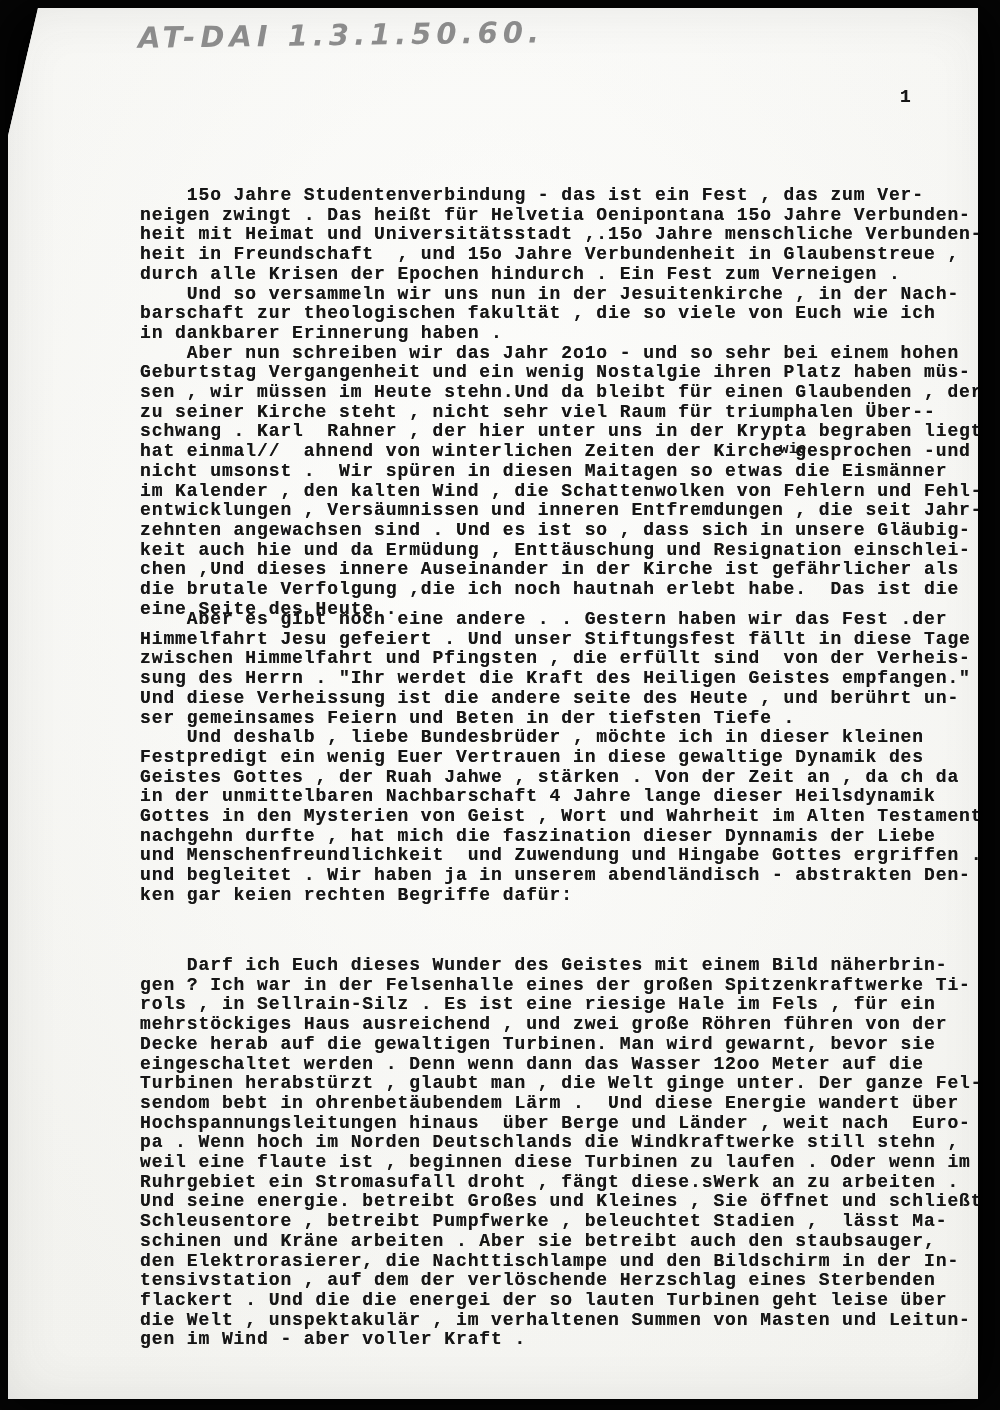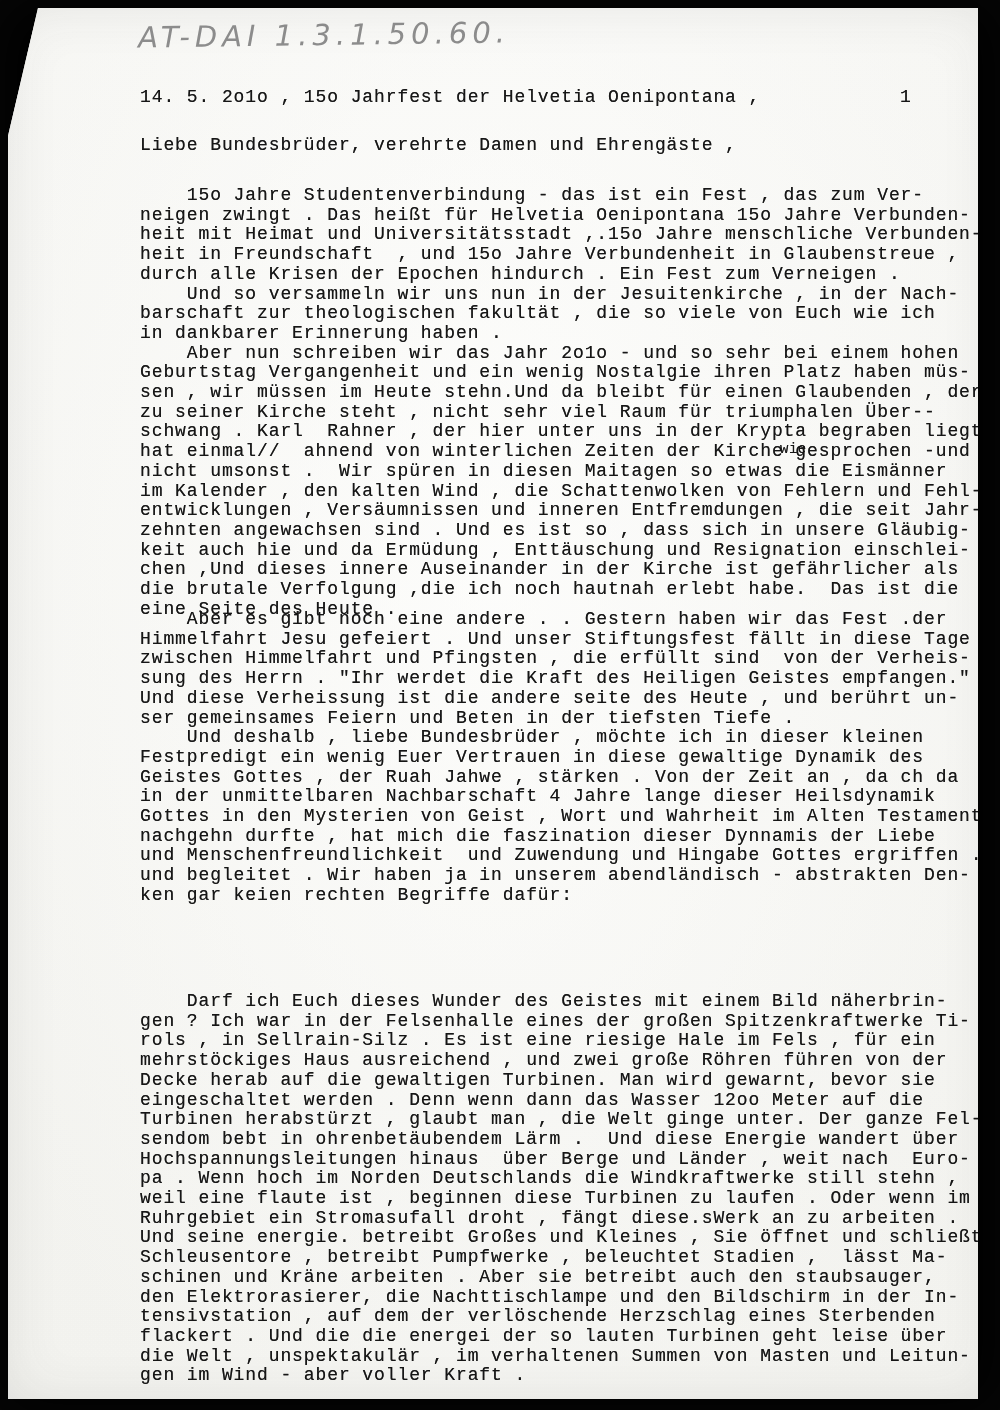--- a/index.html
+++ b/index.html
@@ -7,20 +7,21 @@
     padding: 0;
     background: #000;
   }
   .scan {
     position: relative;
     width: 1000px;
     height: 1410px;
     background: #000;
     overflow: hidden;
     font-family: "Liberation Mono", "DejaVu Sans Mono", monospace;
+    font-weight: bold;
   }
   .paper {
     position: absolute;
     left: 8px;
     top: 8px;
     width: 970px;
     height: 1391px;
     background: #fafaf7;
     background-image:
       radial-gradient(ellipse at 50% 40%, rgba(255,255,255,0.55) 0%, rgba(0,0,0,0.02) 85%),
@@ -52,21 +53,21 @@
   }
   .header-row { top: 80px; }
   .page-number {
     position: absolute;
     left: 892px;
     top: 80px;
   }
   .salutation { top: 128px; }
   .para-1 { top: 178px; }
   .para-2 { top: 602px; }
-  .para-3 { top: 984px; }
+  .para-3 { top: 948px; }
   .inserted-word {
     position: absolute;
     left: 772px;
     top: 433px;
     font-size: 14px;
     letter-spacing: 0.5px;
     color: #161616;
     text-shadow: 0 0 0.5px rgba(10,10,10,0.65);
   }
   .scan-shade {
@@ -77,25 +78,23 @@
   }
 </style>
 </head>
 <body>
 
 <div class="scan">
   <div class="paper">
 
     <div class="handwriting">AT-DAI 1.3.1.50.60.</div>
 
-    <div class="tw header-row">14. 5. 2o1o , 15o Jahrfest der Helvetia Oenipontana ,</div>
 
     <div class="tw page-number">1</div>
 
-    <div class="tw salutation">Liebe Bundesbrüder, verehrte Damen und Ehrengäste ,</div>
 
     <div class="tw para-1">    15o Jahre Studentenverbindung - das ist ein Fest , das zum Ver-
 neigen zwingt . Das heißt für Helvetia Oenipontana 15o Jahre Verbunden-
 heit mit Heimat und Universitätsstadt ,.15o Jahre menschliche Verbunden-
 heit in Freundschaft  , und 15o Jahre Verbundenheit in Glaubenstreue ,
 durch alle Krisen der Epochen hindurch . Ein Fest zum Verneigen .
     Und so versammeln wir uns nun in der Jesuitenkirche , in der Nach-
 barschaft zur theologischen fakultät , die so viele von Euch wie ich
 in dankbarer Erinnerung haben .
     Aber nun schreiben wir das Jahr 2o1o - und so sehr bei einem hohen

